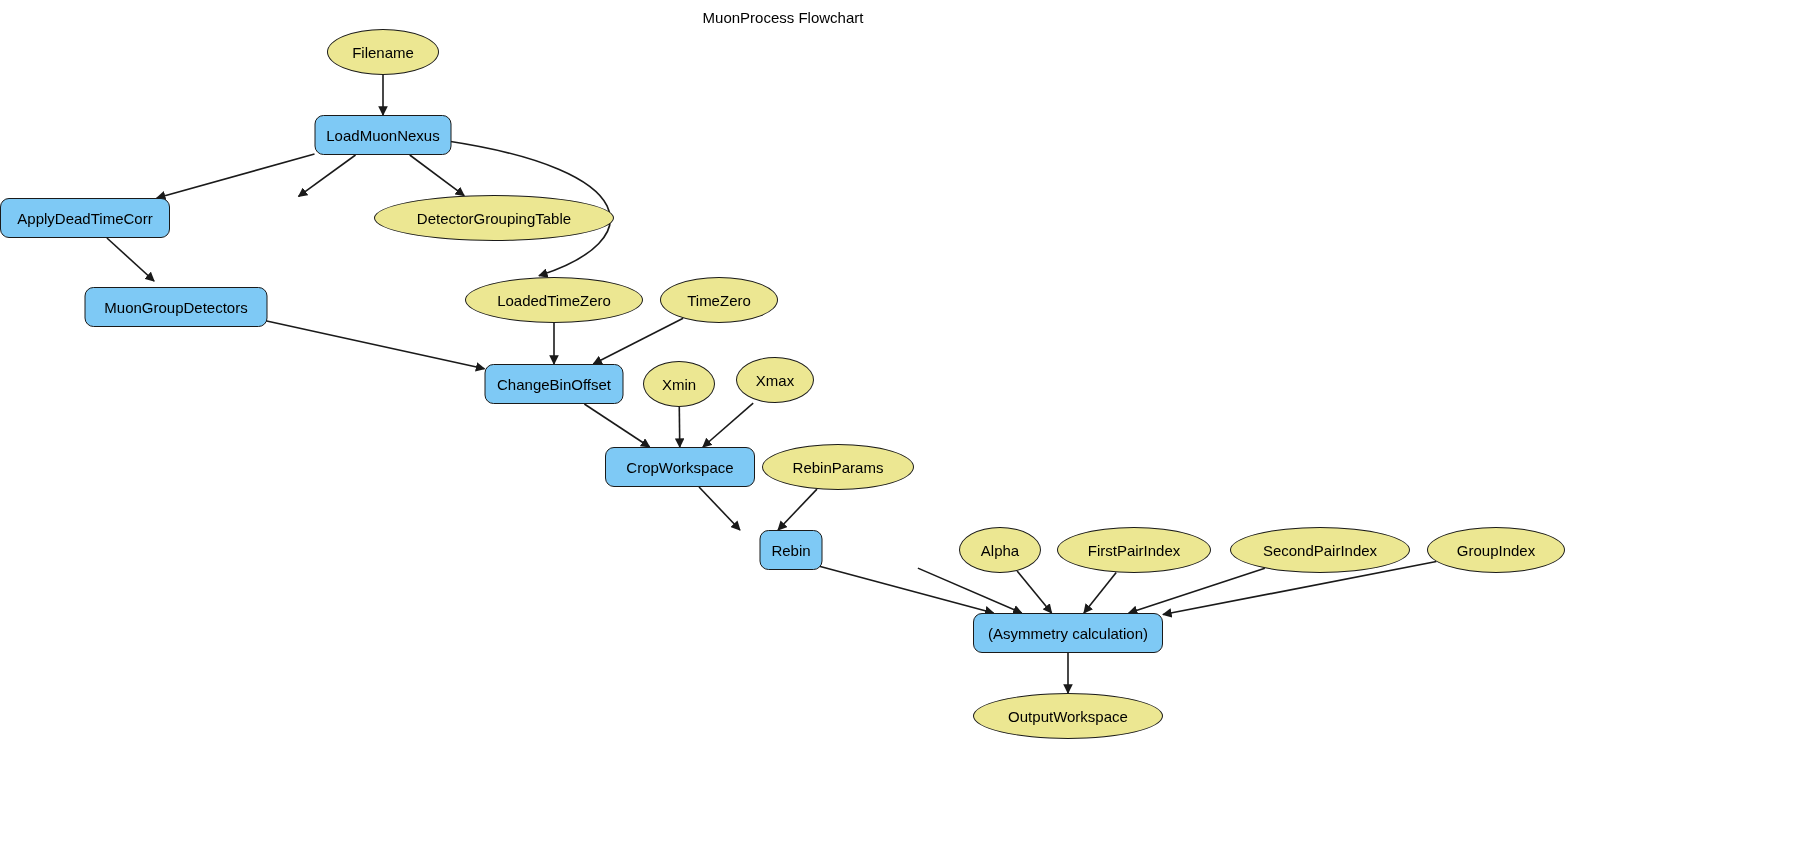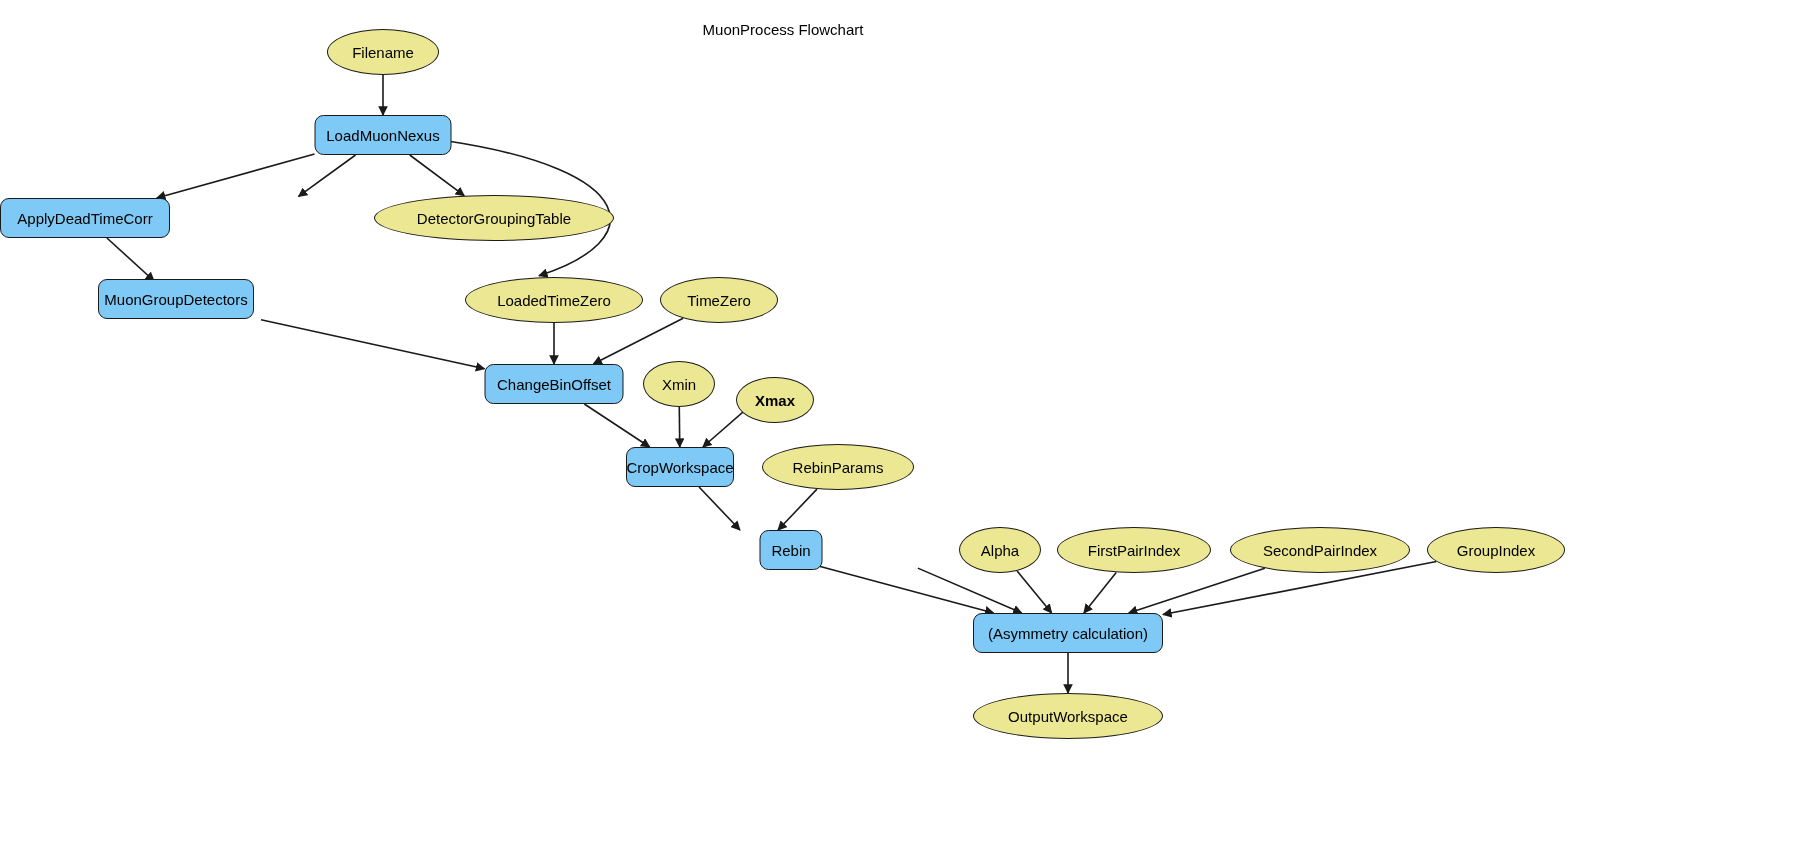--- a/index.html
+++ b/index.html
@@ -67,21 +67,21 @@
   .node-label {
     pointer-events: none;
     padding: 0 4px;
   }
 </style>
 </head>
 <body>
 
 <div id="canvas">
 
-  <div class="chart-title" style="left:783px; top:17px;margin-top:12px;">MuonProcess Flowchart</div>
+  <div class="chart-title" style="left:783px; top:17px;">MuonProcess Flowchart</div>
 
   <svg id="edge-layer" viewBox="0 0 1811 857" xmlns="http://www.w3.org/2000/svg">
     <defs>
       <marker id="arrowhead" viewBox="0 0 10 10" refX="9" refY="5" markerWidth="6" markerHeight="6" orient="auto-start-reverse">
         <path d="M 0 0 L 10 5 L 0 10 z" fill="#1a1a1a"></path>
       </marker>
     </defs>
     <g id="edges-group" fill="none" stroke="#1a1a1a" stroke-width="1.6">
         <path d="M 383 75 L 383 115" marker-end="url(#arrowhead)"></path>
         <path d="M 314.5 154.0788590604027 L 156.80722891566265 198" marker-end="url(#arrowhead)"></path>
@@ -113,39 +113,39 @@
       </div>
       <div class="node box" style="left: 383px; top: 135px; width: 137px; height: 40px;">
         <span class="node-label">LoadMuonNexus</span>
       </div>
       <div class="node box" style="left: 85px; top: 218px; width: 170px; height: 40px;">
         <span class="node-label">ApplyDeadTimeCorr</span>
       </div>
       <div class="node ellipse" style="left: 494px; top: 218px; width: 240px; height: 46px;">
         <span class="node-label">DetectorGroupingTable</span>
       </div>
-      <div class="node box" style="left: 176px; top: 299px; width: 156px; height: 40px;">
+      <div class="node box" style="left: 176px; top: 307px; width: 183px; height: 40px;">
         <span class="node-label">MuonGroupDetectors</span>
       </div>
       <div class="node ellipse" style="left: 554px; top: 300px; width: 178px; height: 46px;">
         <span class="node-label">LoadedTimeZero</span>
       </div>
       <div class="node ellipse" style="left: 719px; top: 300px; width: 118px; height: 46px;">
         <span class="node-label">TimeZero</span>
       </div>
       <div class="node box" style="left: 554px; top: 384px; width: 139px; height: 40px;">
         <span class="node-label">ChangeBinOffset</span>
       </div>
       <div class="node ellipse" style="left: 679px; top: 384px; width: 72px; height: 46px;">
         <span class="node-label">Xmin</span>
       </div>
-      <div class="node ellipse" style="left: 775px; top: 400px; width: 78px; height: 46px; font-weight: bold;">
+      <div class="node ellipse" style="left: 775px; top: 380px; width: 78px; height: 46px;">
         <span class="node-label">Xmax</span>
       </div>
-      <div class="node box" style="left: 680px; top: 467px; width: 108px; height: 40px;">
+      <div class="node box" style="left: 680px; top: 467px; width: 150px; height: 40px;">
         <span class="node-label">CropWorkspace</span>
       </div>
       <div class="node ellipse" style="left: 838px; top: 467px; width: 152px; height: 46px;">
         <span class="node-label">RebinParams</span>
       </div>
       <div class="node box" style="left: 759px; top: 550px; width: 63px; height: 40px; margin-left: 32px;">
         <span class="node-label">Rebin</span>
       </div>
       <div class="node ellipse" style="left: 1000px; top: 550px; width: 82px; height: 46px;">
         <span class="node-label">Alpha</span>

